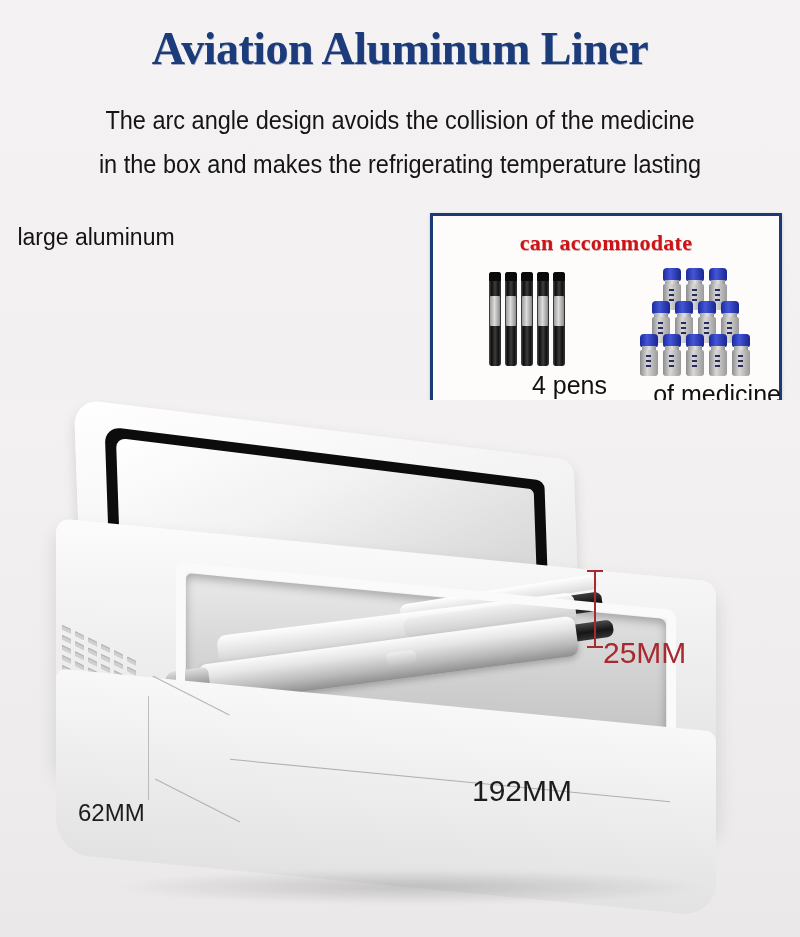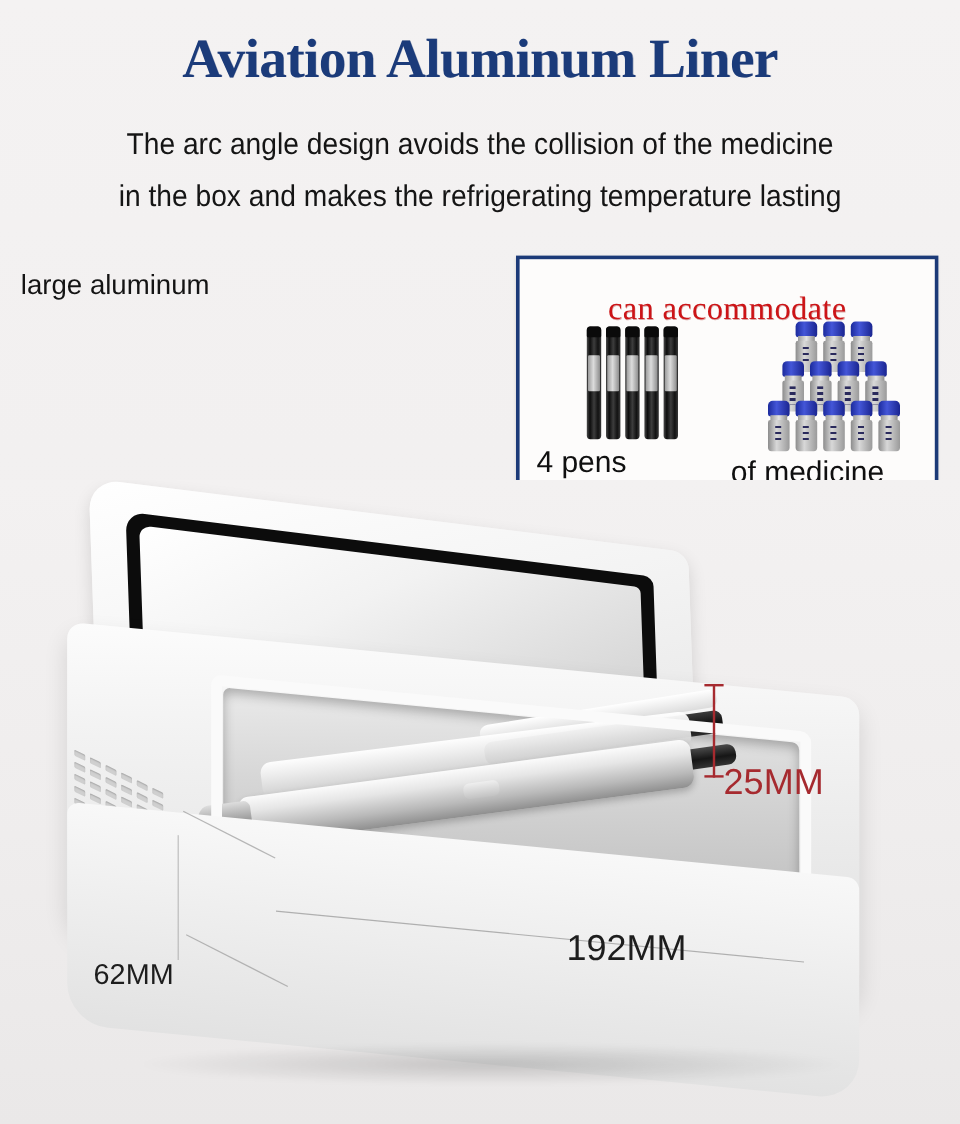--- a/index.html
+++ b/index.html
@@ -130,30 +130,29 @@
     background: #fdfcfb;
     border: 3px solid #1c3a78;
     box-sizing: border-box;
     box-shadow: 0 1px 3px rgba(0,0,0,0.18);
   }
   #acc-title {
     position: absolute;
     top: 14px; left: 0; width: 100%;
     text-align: center;
     font-family: "Liberation Serif", serif;
-    font-weight: normal;
-    font-size: 27px;
+    font-weight: bold;
+    font-size: 22px;
     color: #cc1417;
     letter-spacing: 0.3px;
     text-shadow: 0.5px 0.5px 0 rgba(150,0,0,0.35);
     white-space: nowrap;
-    margin-top: 12px;
-  }
-
-  .acc-group { position: absolute; text-align: left; }
+  }
+
+  .acc-group { position: absolute; text-align: right; }
   .acc-cap {
     font-size: 25px;
     color: #101010;
     line-height: 1.04;
     margin-top: 6px;
     white-space: nowrap;
     font-family: "Liberation Sans", sans-serif;
   }
 
   

